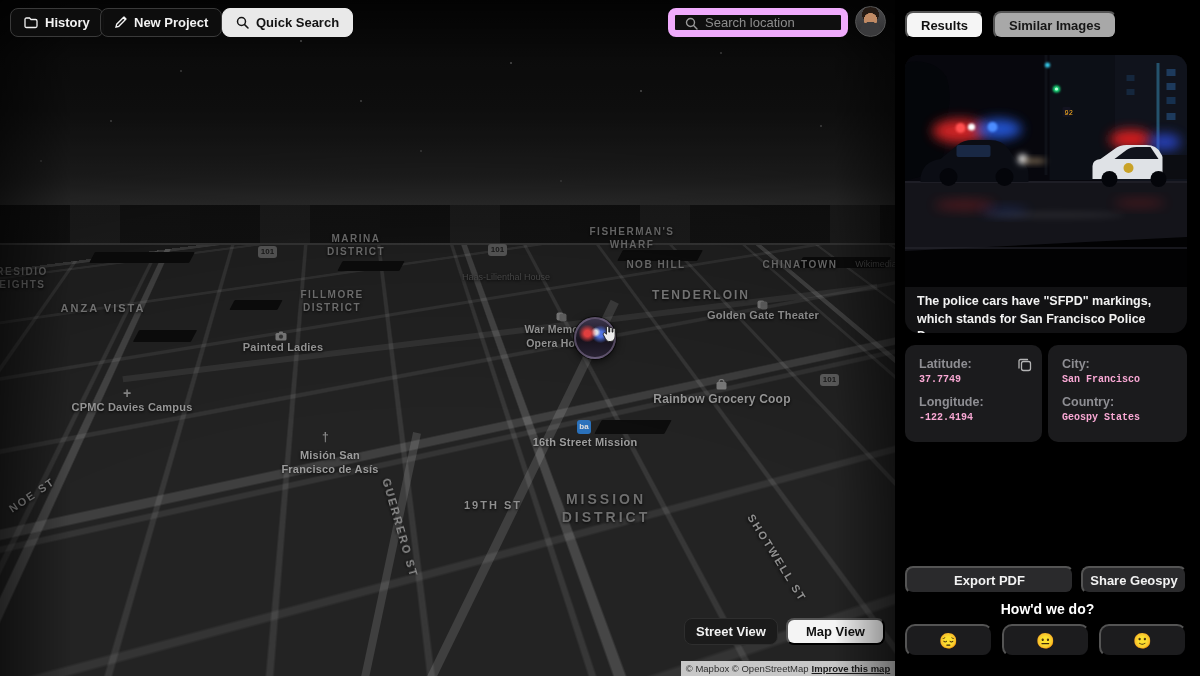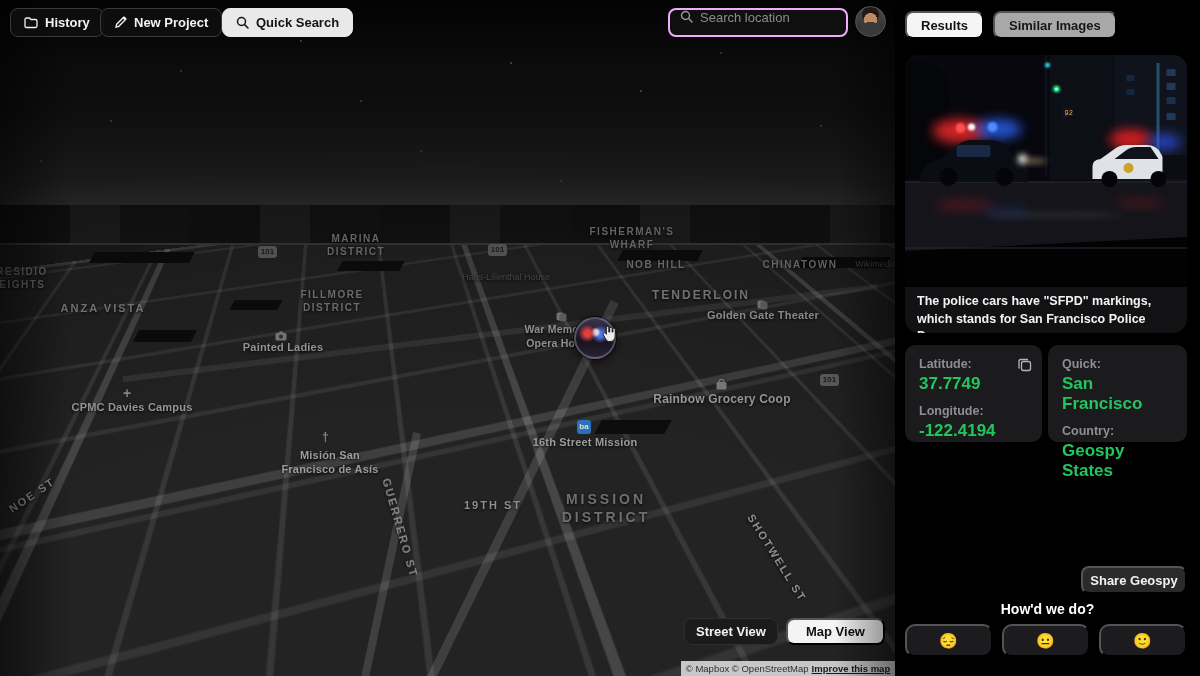--- a/index.html
+++ b/index.html
@@ -72,21 +72,21 @@
                  color:#2e2e2e; font-size:9.5px; display:flex; align-items:center; justify-content:center; gap:3px; }
   .attribution a { color:#1a1a1a; font-weight:700; text-decoration:underline; cursor:pointer; }
 
   
   .topbar { position:absolute; left:0; top:0; width:895px; height:44px; z-index:30; }
   .tb-btn { position:absolute; top:8px; height:29px; display:flex; align-items:center; gap:7px;
             padding:0 13px; border-radius:8px; background:rgba(14,14,14,.92); border:1px solid #3a3a3a;
             color:#f2f2f2; font-size:13px; font-weight:700; cursor:pointer; }
   .tb-btn.light { background:#e9e9e9; border-color:#e9e9e9; color:#131313; }
   .search-box { position:absolute; left:668px; top:8px; width:180px; height:29px; border-radius:8px;
-            background:rgba(16,16,16,.94); border:2px solid #f0abfc; display:flex; align-items:flex-start;
+            background:rgba(16,16,16,.94); border:7px solid #f0abfc; display:flex; align-items:flex-end;
             gap:7px; padding:0 10px; }
   .search-box input { background:transparent; border:none; outline:none; color:#d5d5d5; font-size:13px; width:100%;
             font-family:"Liberation Sans", sans-serif; }
   .search-box input::placeholder { color:#8d8d8d; }
   .avatar { position:absolute; left:855px; top:6px; width:31px; height:31px; border-radius:50%; cursor:pointer;
             background:
               radial-gradient(circle at 50% 88%, #3a3a3c 0 36%, transparent 37%),
               radial-gradient(circle at 50% 44%, #c08a64 0 30%, transparent 31%),
               radial-gradient(circle at 50% 26%, #241a14 0 32%, transparent 33%),
               linear-gradient(#4a4a4c, #2d2d2f);
@@ -101,21 +101,21 @@
   .tab.inactive { background:#a8a8a8; color:#161616; }
 
   .result-card { position:absolute; left:10px; top:55px; width:282px; height:278px; background:#121214;
                  border-radius:14px; overflow:hidden; cursor:pointer; }
   .result-photo { width:282px; height:232px; display:block; }
   .result-caption { padding:6px 12px 0 12px; color:#f2f2f2; font-size:12.5px; font-weight:600; line-height:1.4; }
 
   .info-card { position:absolute; background:#1b1b1d; border-radius:10px; padding:12px 14px; }
   .ic-label { color:#8e8e93; font-size:12.5px; font-weight:600; margin-top:10px; }
   .ic-label:first-child { margin-top:0; }
-  .ic-value { color:#22c55e; font-size:17px; font-weight:700; margin-top:3px; }
+  .ic-value { color:#f9a8d4; font-size:10px; font-weight:700; margin-top:3px;font-family:Liberation Mono, monospace; }
   .copy-btn { position:absolute; right:10px; top:12px; cursor:pointer; opacity:.85; }
 
   .action-btn { position:absolute; top:566px; height:28px; background:#2a2a2c; border-radius:8px;
                 color:#f2f2f2; font-size:13px; font-weight:700; display:flex; align-items:center;
                 justify-content:center; cursor:pointer; }
   .feedback-q { position:absolute; left:0; top:601px; width:100%; text-align:center; color:#fff;
                 font-size:14px; font-weight:700; }
   .emoji-row { position:absolute; left:10px; top:624px; width:282px; display:flex; gap:9px; }
   .emoji-btn { flex:1; height:33px; background:#1c1c1e; border-radius:10px; display:flex; align-items:center;
                justify-content:center; font-size:15px; cursor:pointer; }
@@ -348,27 +348,28 @@
       <div class="ic-value">-122.4194</div>
       <span class="copy-btn">
         <svg width="15" height="15" viewBox="0 0 15 15">
             <rect x="4.5" y="4.5" width="9" height="9" rx="2" fill="none" stroke="#cfcfcf" stroke-width="1.3"></rect>
             <path d="M10.5 2.5 h-7 q-1.5 0-1.5 1.5 v7" fill="none" stroke="#cfcfcf" stroke-width="1.3" stroke-linecap="round"></path>
           </svg>
       </span>
     </div>
 
     <div class="info-card" style="left:153px;top:345px;width:139px;height:97px">
-      <div class="ic-label">Quick:</div>
+      <div class="ic-label">City:</div>
       <div class="ic-value">San Francisco</div>
       <div class="ic-label">Country:</div>
       <div class="ic-value">Geospy States</div>
     </div>
 
 
+    <button class="action-btn" style="left:10px;width:169px">Export PDF</button>
     <button class="action-btn" style="left:186px;width:106px">Share Geospy</button>
 
     <div class="feedback-q">How'd we do?</div>
     <div class="emoji-row">
       <button class="emoji-btn">
           <span>😔</span>
         </button>
       <button class="emoji-btn">
           <span>😐</span>
         </button>

